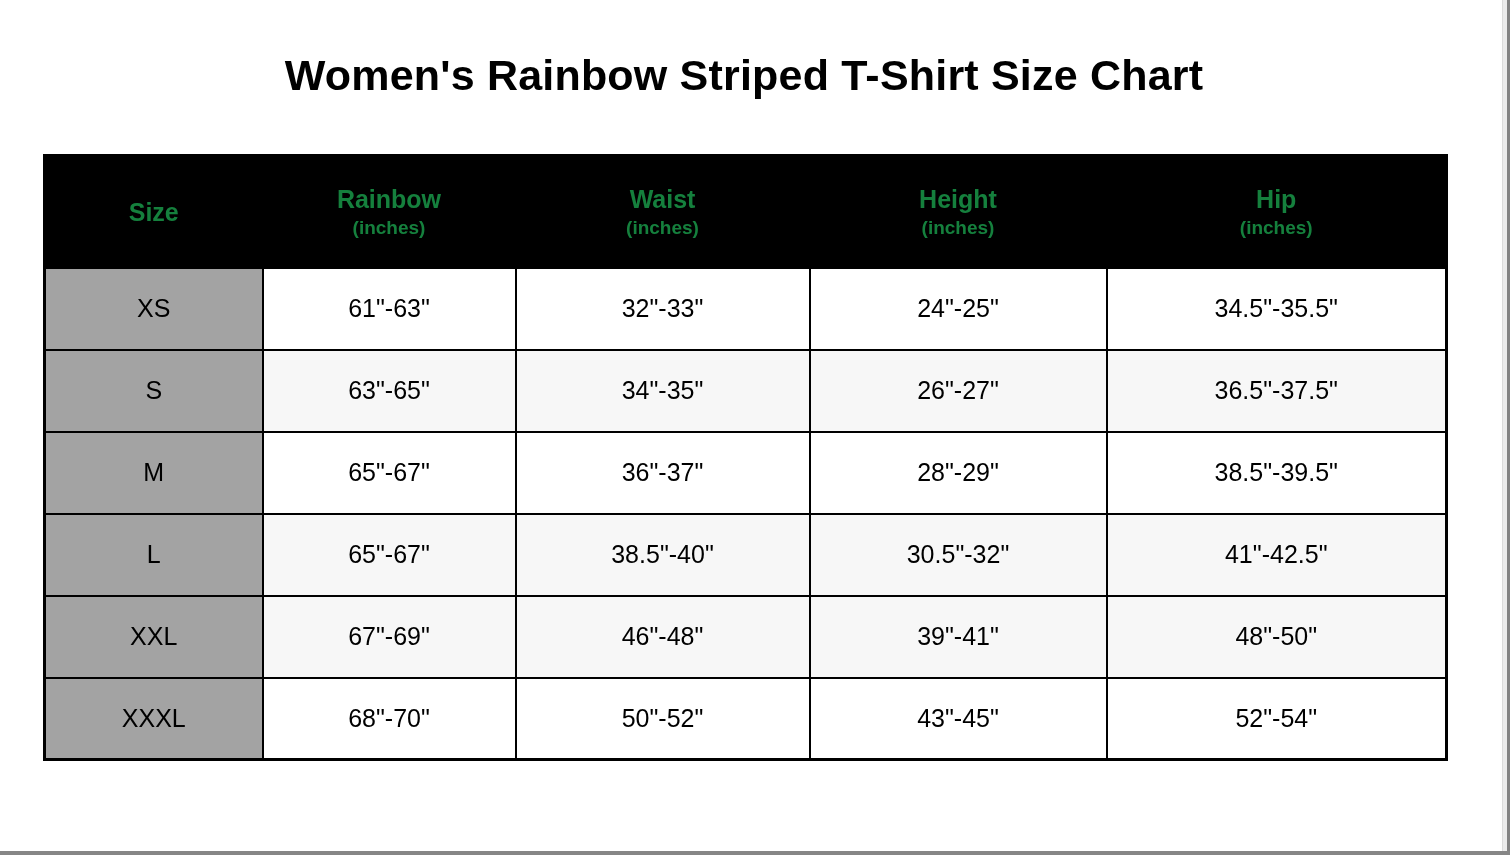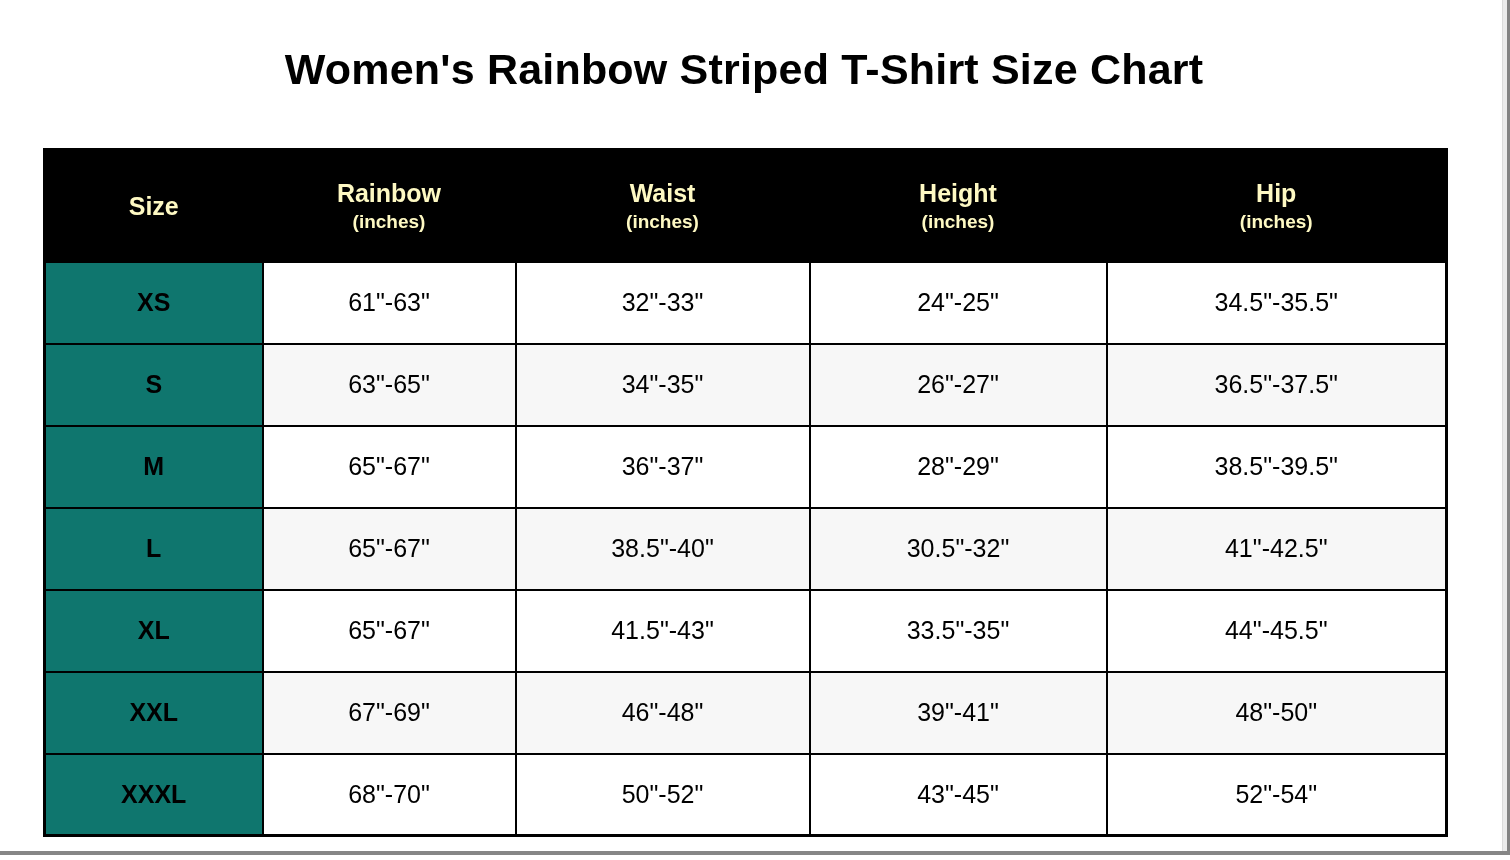--- a/index.html
+++ b/index.html
@@ -10,21 +10,21 @@
   }
   body {
     width: 1510px;
     height: 860px;
     position: relative;
     overflow: hidden;
   }
   .content {
     position: absolute;
     left: 43px;
-    top: 4px;
+    top: 10px;
     width: 1402px;
   }
   .page-title {
     margin: 42px 0 0 0;
     font-size: 43px;
     font-weight: bold;
     color: #000000;
     text-align: center;
     line-height: 1.1;
     letter-spacing: 0.2px;
@@ -41,43 +41,43 @@
     border: 2px solid #000000;
     text-align: center;
     vertical-align: middle;
     padding: 0;
   }
   thead tr {
     height: 112px;
   }
   thead th {
     background: #000000;
-    color: #fef9c3;
+    color: #15803d;
     border-color: #000000;
     border-bottom: 3px solid #000000;
   }
   .h-label {
     font-size: 25px;
     font-weight: bold;
     line-height: 1.2;
   }
   .h-sub {
     font-size: 19px;
     font-weight: bold;
     line-height: 1.2;
     margin-top: 3px;
     min-height: 1px;
   }
   tbody tr {
     height: 82px;
   }
   tbody th.size-cell {
-    background: #0f766e;
+    background: #a3a3a3;
     font-size: 25px;
-    font-weight: bold;
+    font-weight: normal;
     color: #000000;
   }
   tbody td {
     background: #ffffff;
     font-size: 25px;
     font-weight: normal;
     color: #000000;
   }
   tbody tr.alt td {
     background: #f7f7f7;
@@ -161,27 +161,20 @@
         <td>28"-29"</td>
         <td>38.5"-39.5"</td>
       </tr>
       <tr class="alt">
         <th class="size-cell">L</th>
         <td>65"-67"</td>
         <td>38.5"-40"</td>
         <td>30.5"-32"</td>
         <td>41"-42.5"</td>
       </tr>
-      <tr>
-        <th class="size-cell">XL</th>
-        <td>65"-67"</td>
-        <td>41.5"-43"</td>
-        <td>33.5"-35"</td>
-        <td>44"-45.5"</td>
-      </tr>
       <tr class="alt">
         <th class="size-cell">XXL</th>
         <td>67"-69"</td>
         <td>46"-48"</td>
         <td>39"-41"</td>
         <td>48"-50"</td>
       </tr>
       <tr>
         <th class="size-cell">XXXL</th>
         <td>68"-70"</td>

